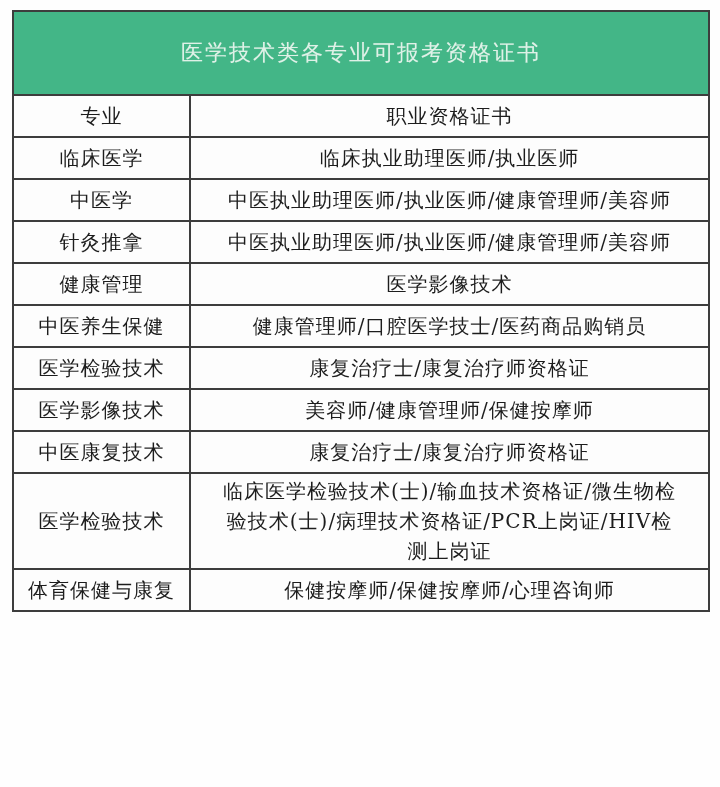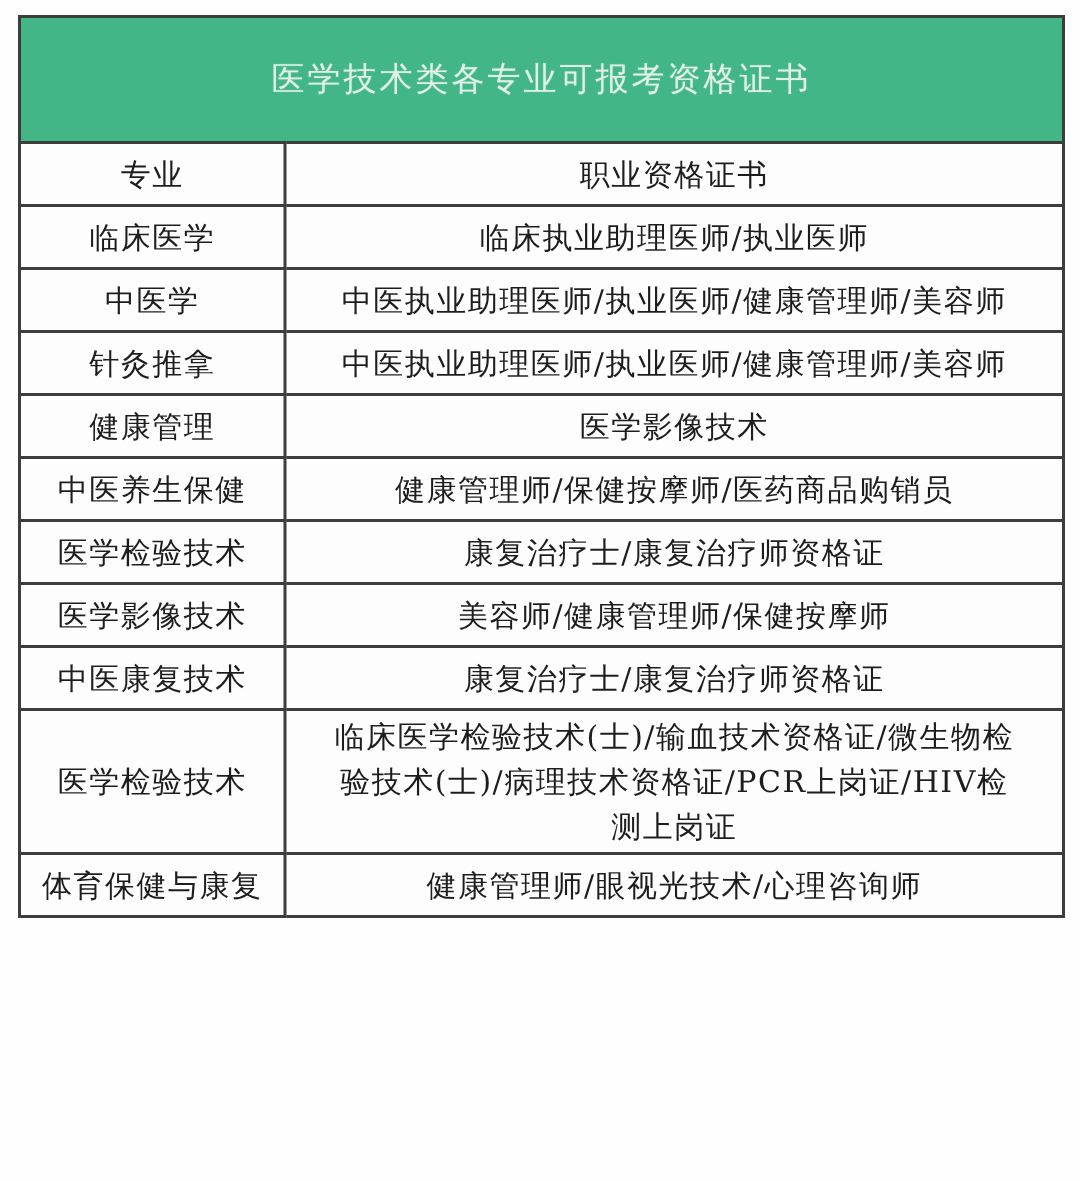--- a/index.html
+++ b/index.html
@@ -83,37 +83,37 @@
         <tr>
           <td class="major">针灸推拿</td>
           <td class="certs">中医执业助理医师/执业医师/健康管理师/美容师</td>
         </tr>
         <tr>
           <td class="major">健康管理</td>
           <td class="certs">医学影像技术</td>
         </tr>
         <tr>
           <td class="major">中医养生保健</td>
-          <td class="certs">健康管理师/保健按摩师/医药商品购销员</td>
+          <td class="certs">健康管理师/口腔医学技士/医药商品购销员</td>
         </tr>
         <tr>
           <td class="major">医学检验技术</td>
           <td class="certs">康复治疗士/康复治疗师资格证</td>
         </tr>
         <tr>
           <td class="major">医学影像技术</td>
           <td class="certs">美容师/健康管理师/保健按摩师</td>
         </tr>
         <tr>
           <td class="major">中医康复技术</td>
           <td class="certs">康复治疗士/康复治疗师资格证</td>
         </tr>
         <tr>
           <td class="major">医学检验技术</td>
           <td class="certs">临床医学检验技术(士)/输血技术资格证/微生物检验技术(士)/病理技术资格证/PCR上岗证/HIV检测上岗证</td>
         </tr>
         <tr>
           <td class="major">体育保健与康复</td>
-          <td class="certs">健康管理师/眼视光技术/心理咨询师</td>
+          <td class="certs">保健按摩师/保健按摩师/心理咨询师</td>
         </tr>
       </tbody>
   </table>
 </div>
 
 </body></html>

